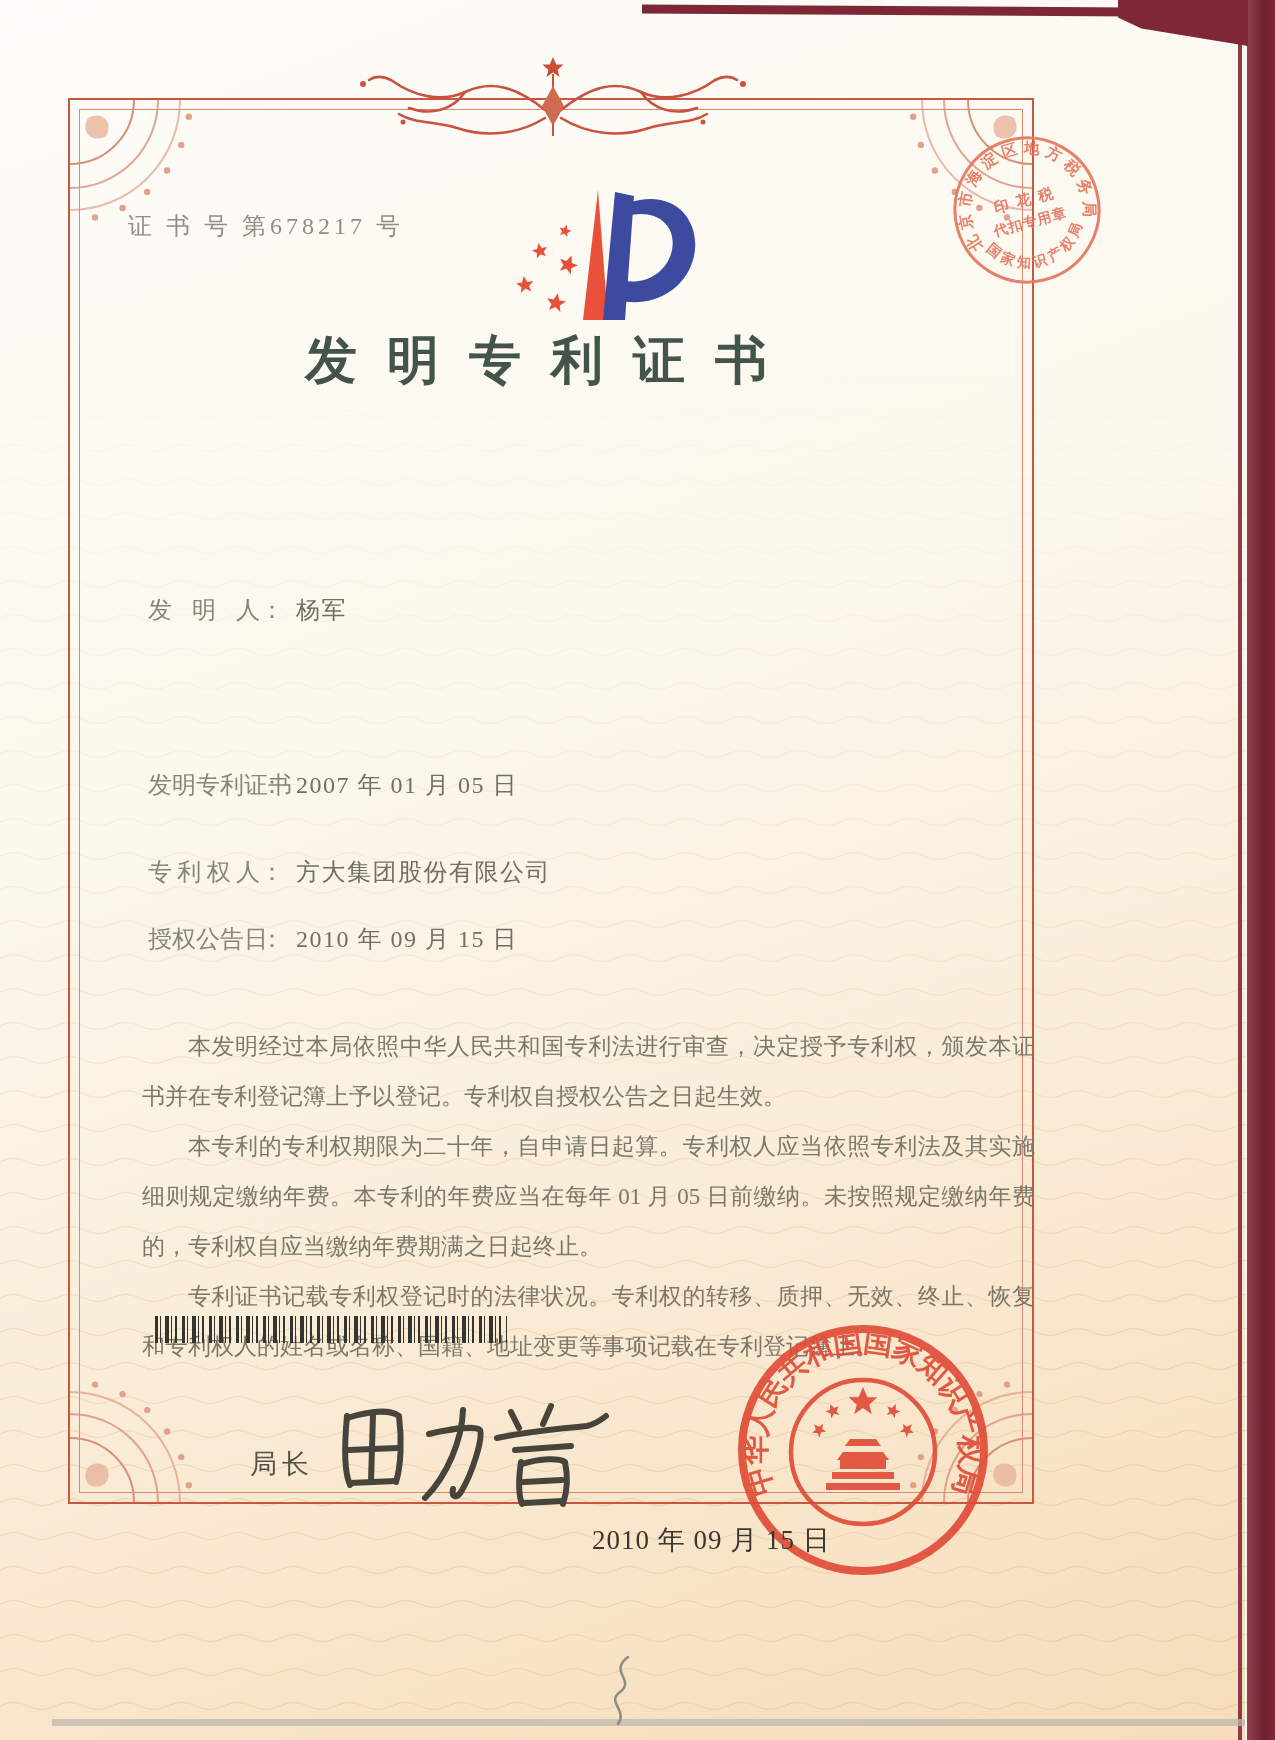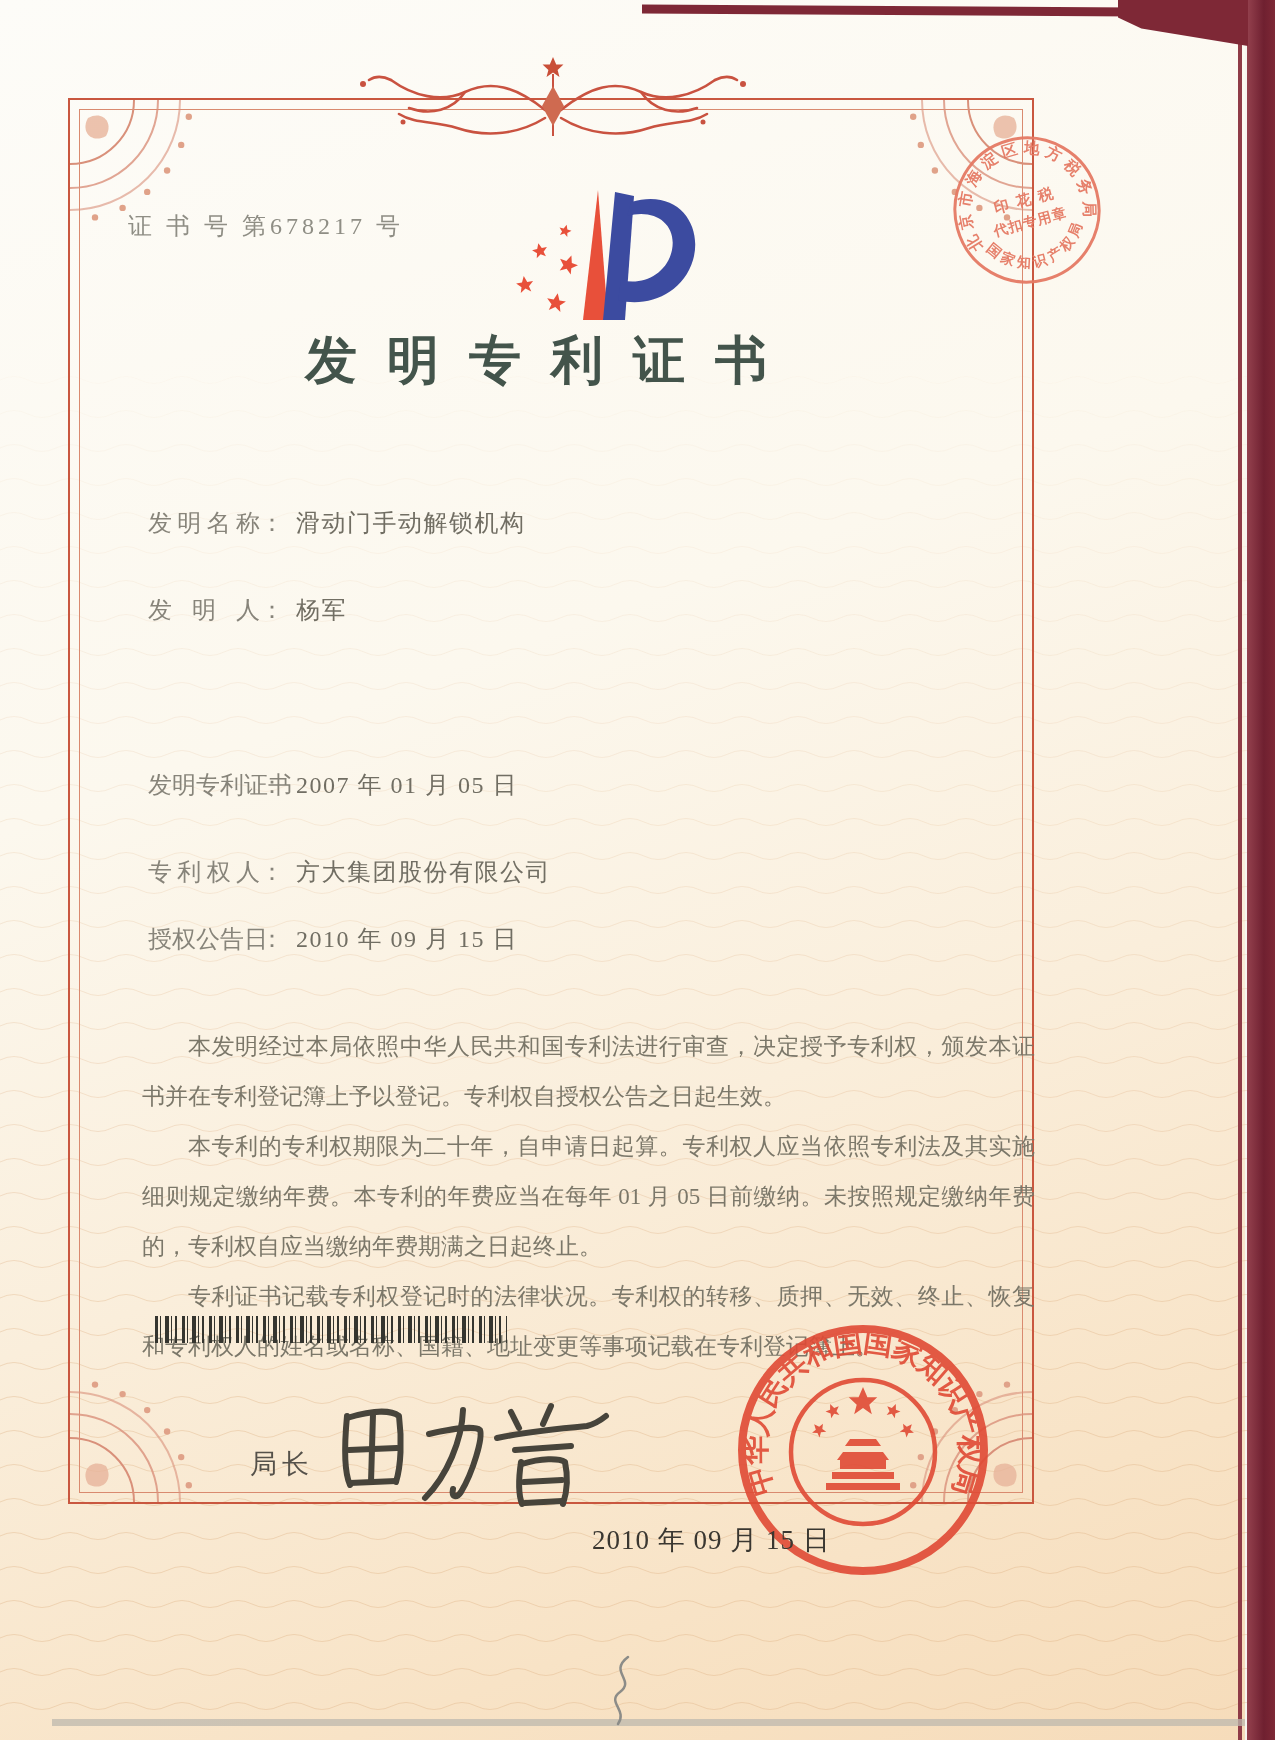--- a/index.html
+++ b/index.html
@@ -178,23 +178,20 @@
     </text>
     <text font-size="14" font-weight="700" fill="#e57a64">
       <textPath href="#taxBot" startOffset="4" textLength="120">国家知识产权局</textPath>
     </text>
     <text x="79" y="74" text-anchor="middle" font-size="15" font-weight="700" letter-spacing="2" fill="#e57a64">印 花 税</text>
     <text x="79" y="96" text-anchor="middle" font-size="14" font-weight="700" letter-spacing="1" fill="#e57a64">代扣专用章</text>
   </svg>
 
   <div class="title">发明专利证书</div>
 
-  <div class="frow" style="top:507px">
-    <span class="flabel">发明名称</span><span class="fcolon">：</span><span class="fvalue">滑动门手动解锁机构</span>
-  </div>
   <div class="frow" style="top:594px">
     <span class="flabel">发明人</span><span class="fcolon">：</span><span class="fvalue">杨军</span>
   </div>
   <div class="frow" style="top:769px">
     <span class="flabel">发明专利证书</span><span class="fcolon">：</span><span class="fvalue">2007 年 01 月 05 日</span>
   </div>
   <div class="frow" style="top:856px">
     <span class="flabel">专利权人</span><span class="fcolon">：</span><span class="fvalue">方大集团股份有限公司</span>
   </div>
   <div class="frow" style="top:923px">

